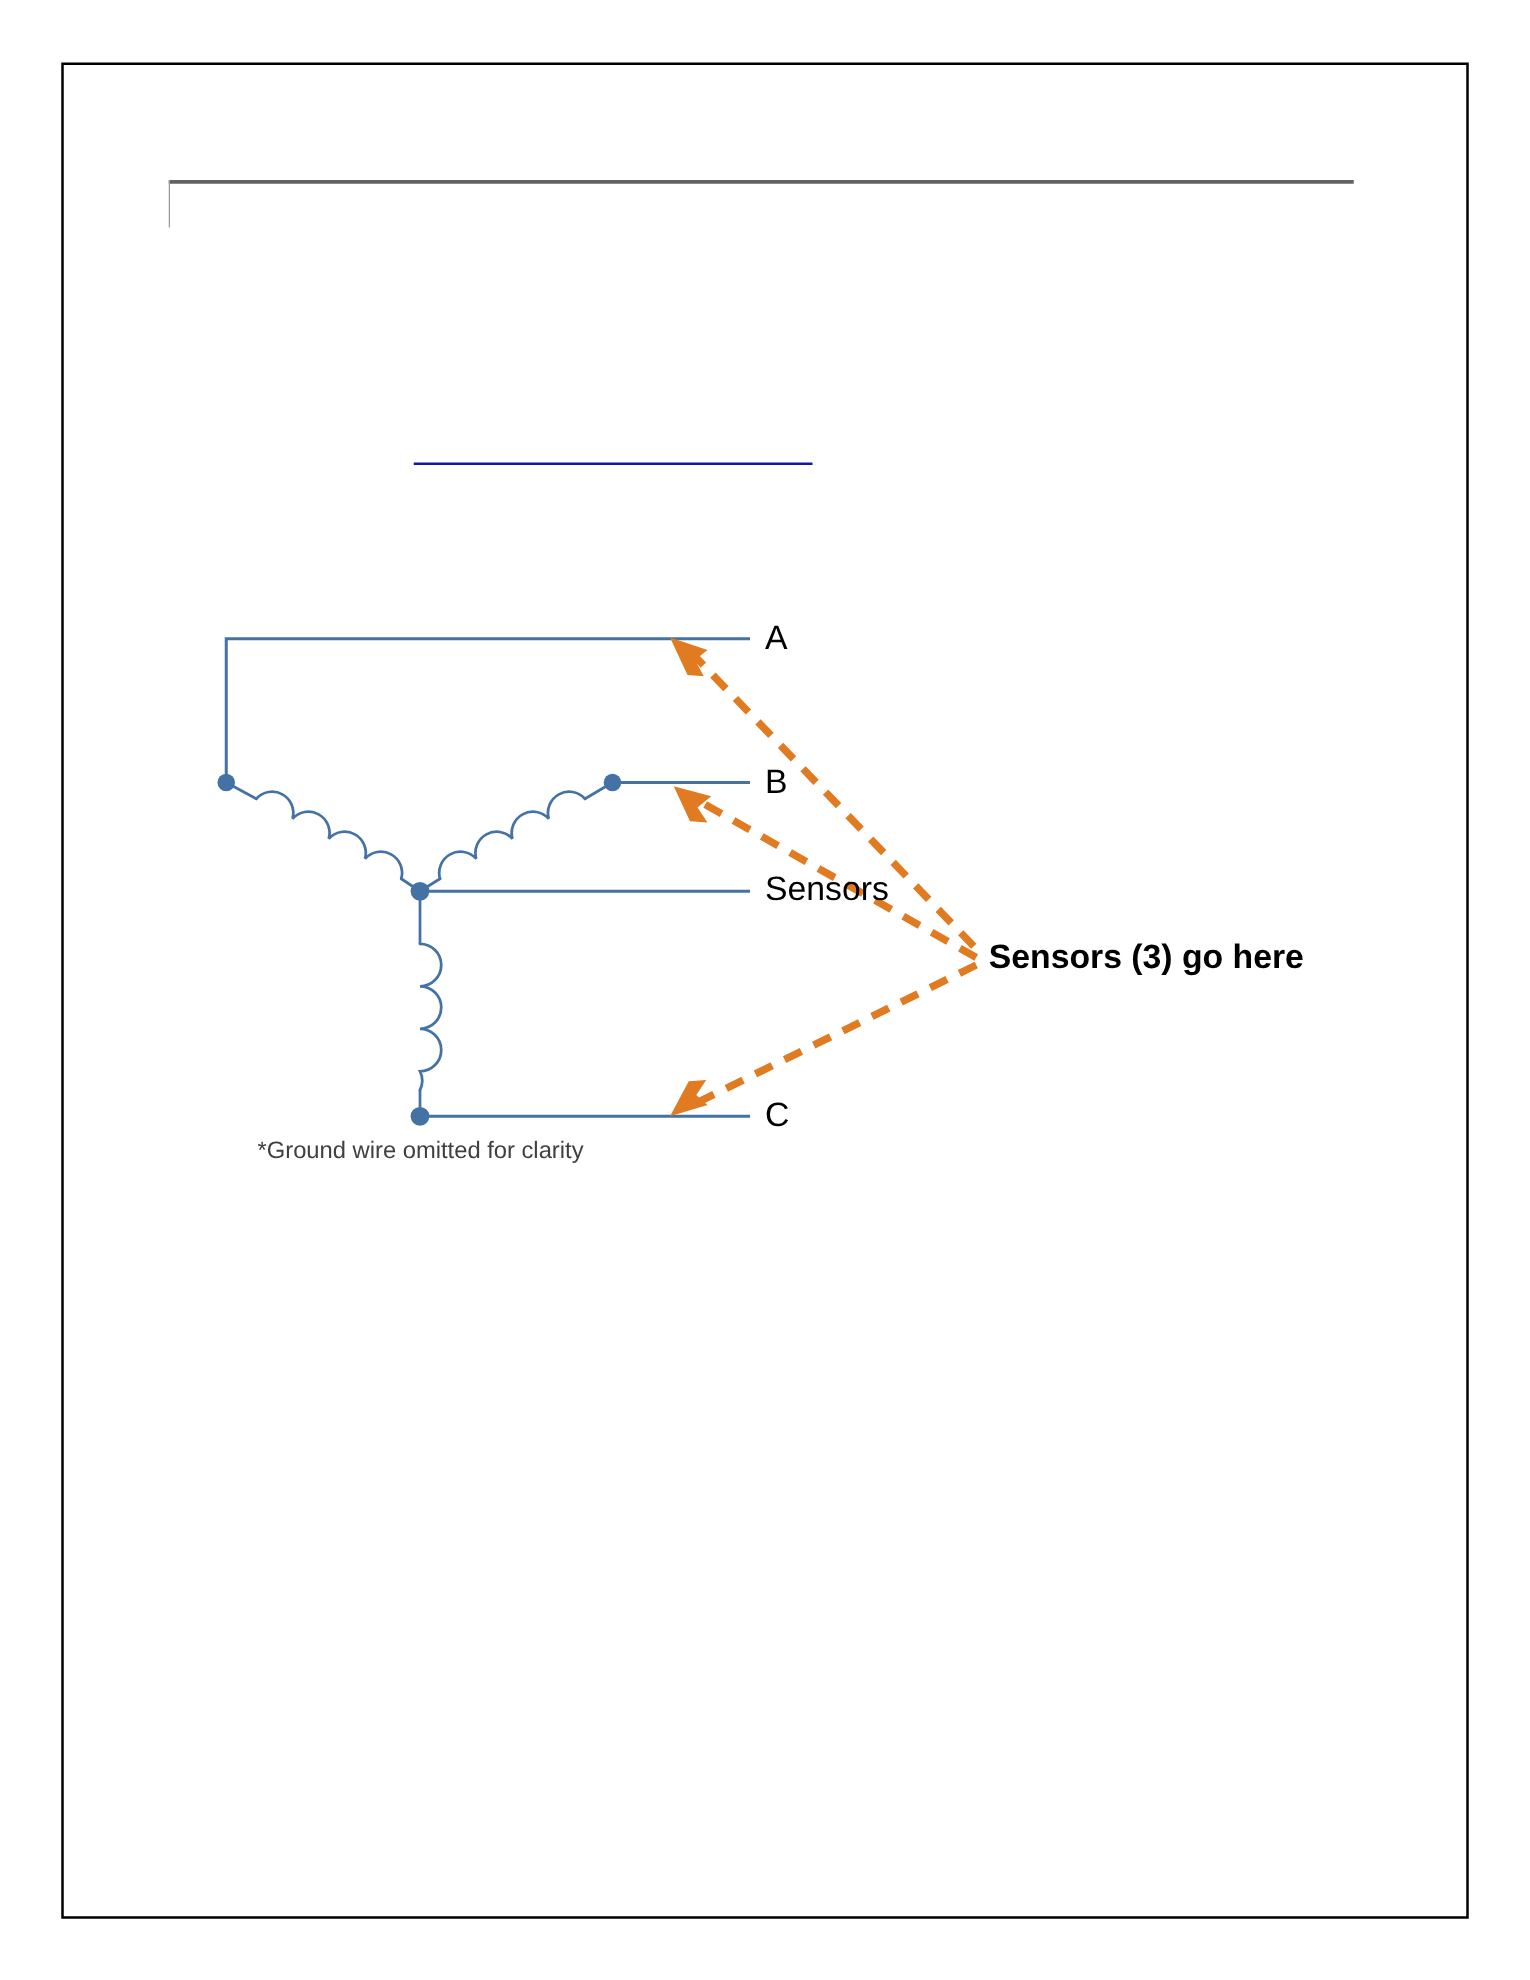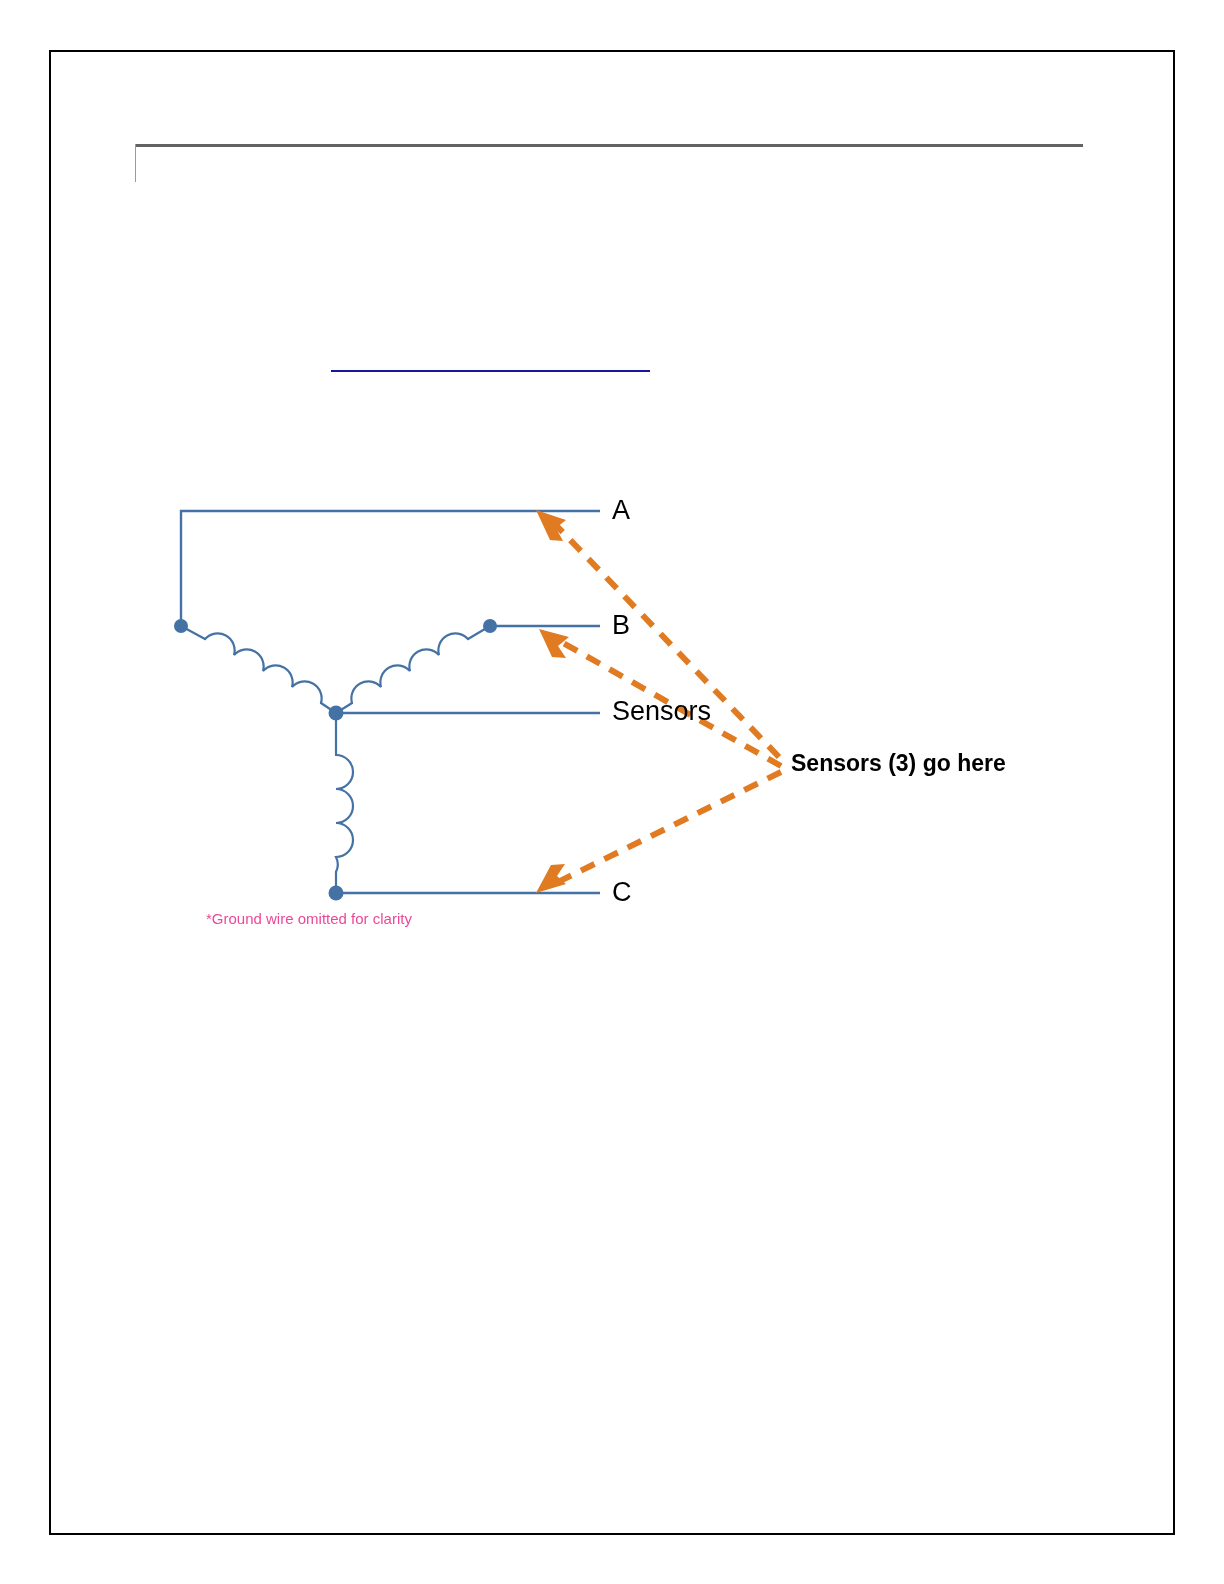--- a/index.html
+++ b/index.html
@@ -67,30 +67,30 @@
     font-size: 27px;
     color: #000000;
     white-space: nowrap;
     line-height: 1;
   }
   .footnote {
     position: absolute;
     left: 206px;
     top: 910px;
     font-family: "Liberation Sans", sans-serif;
-    font-size: 15px;
-    color: #ec4899;
+    font-size: 19px;
+    color: #404040;
     white-space: nowrap;
   }
   .sensors-callout {
     position: absolute;
     left: 791px;
     top: 750px;
     font-family: "Liberation Sans", sans-serif;
-    font-size: 23px;
+    font-size: 27px;
     font-weight: bold;
     color: #000000;
     white-space: nowrap;
   }
 </style>
 </head>
 <body>
 
 <div class="page">
 

